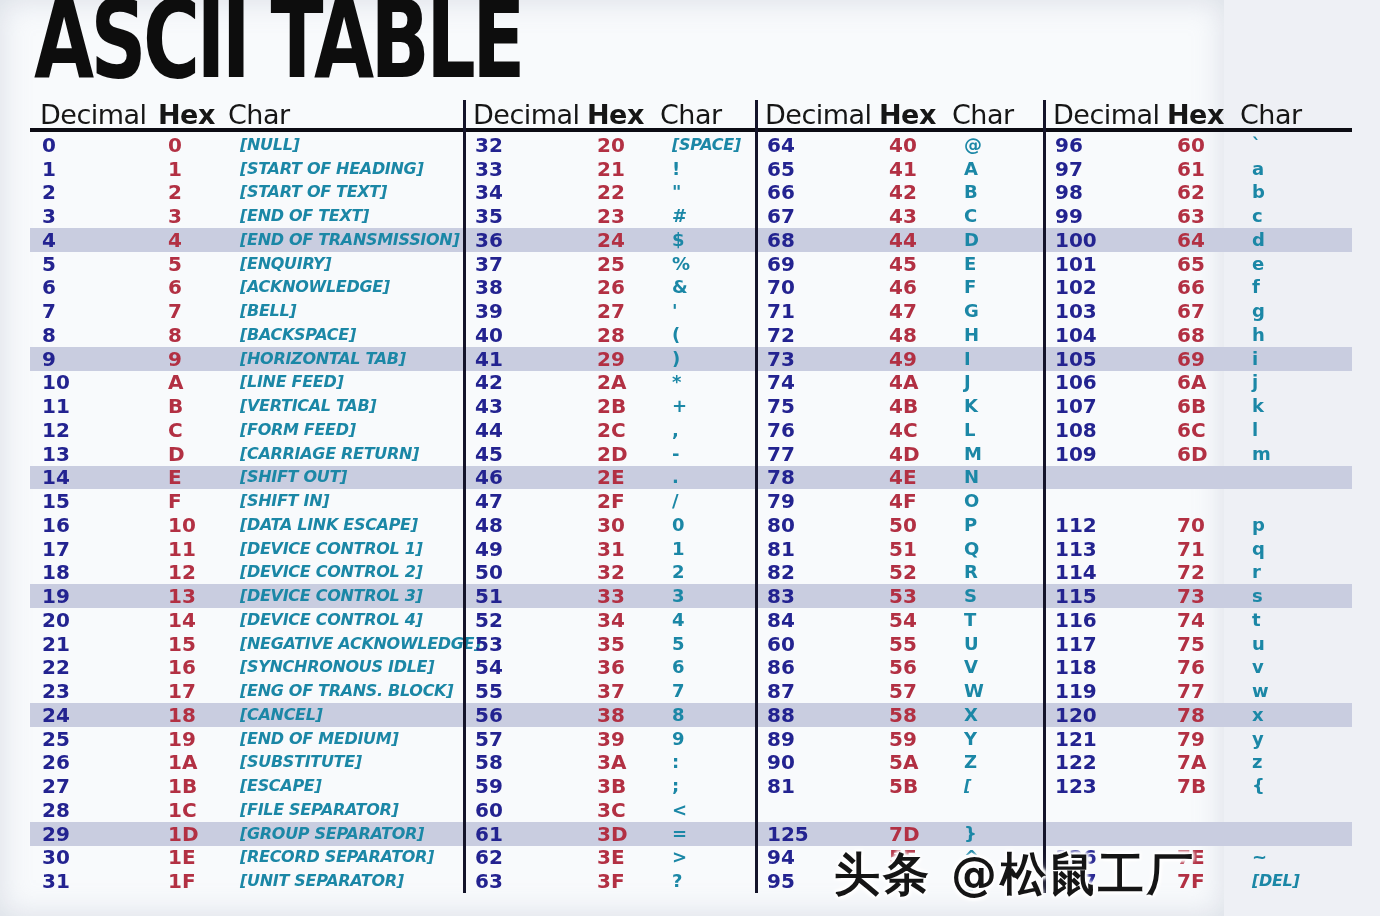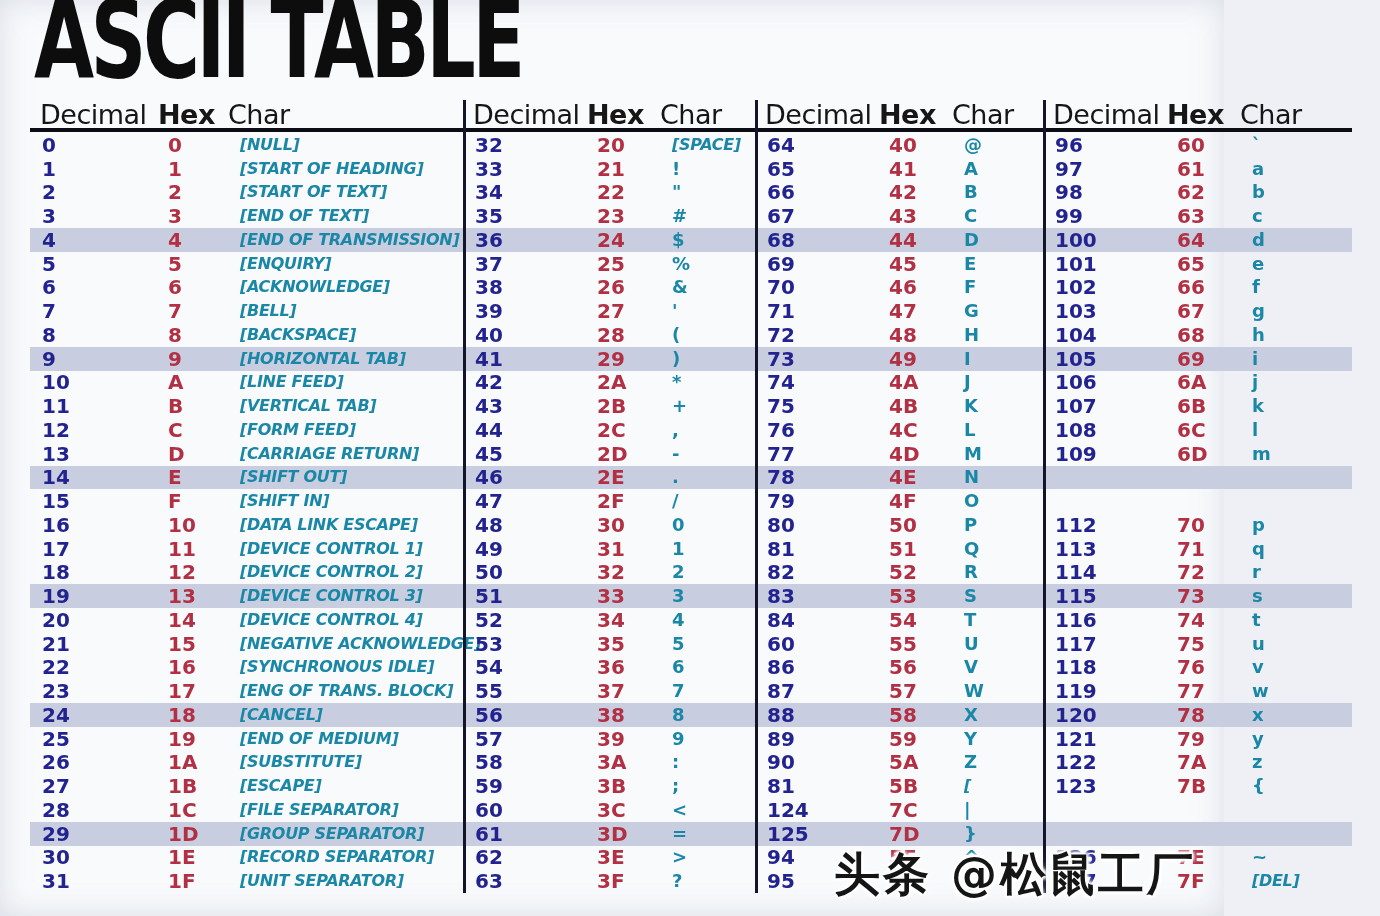--- a/index.html
+++ b/index.html
@@ -711,25 +711,20 @@
           <div class="group g0">
             <span class="dec">28</span>
             <span class="hex">1C</span>
             <span class="ch ctrl">[FILE SEPARATOR]</span>
           </div>
           <div class="group g1">
             <span class="dec">60</span>
             <span class="hex">3C</span>
             <span class="ch">&lt;</span>
           </div>
-          <div class="group g3">
-            <span class="dec">124</span>
-            <span class="hex">7C</span>
-            <span class="ch">|</span>
-          </div>
         </div>
         <div class="row hl">
           <div class="group g0">
             <span class="dec">29</span>
             <span class="hex">1D</span>
             <span class="ch ctrl">[GROUP SEPARATOR]</span>
           </div>
           <div class="group g1">
             <span class="dec">61</span>
             <span class="hex">3D</span>

